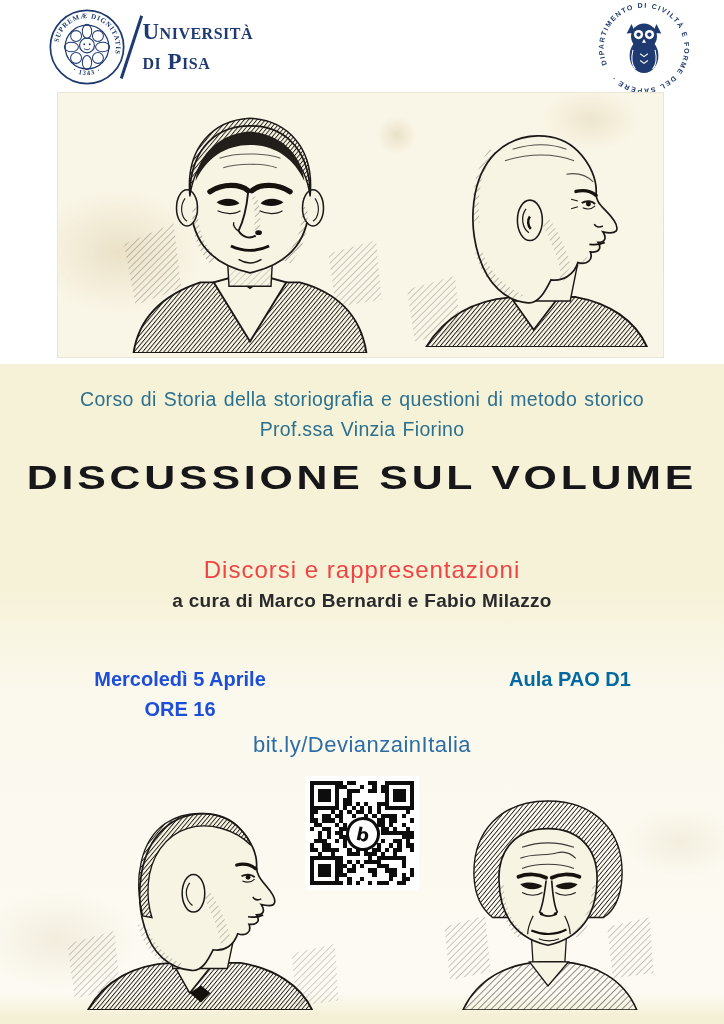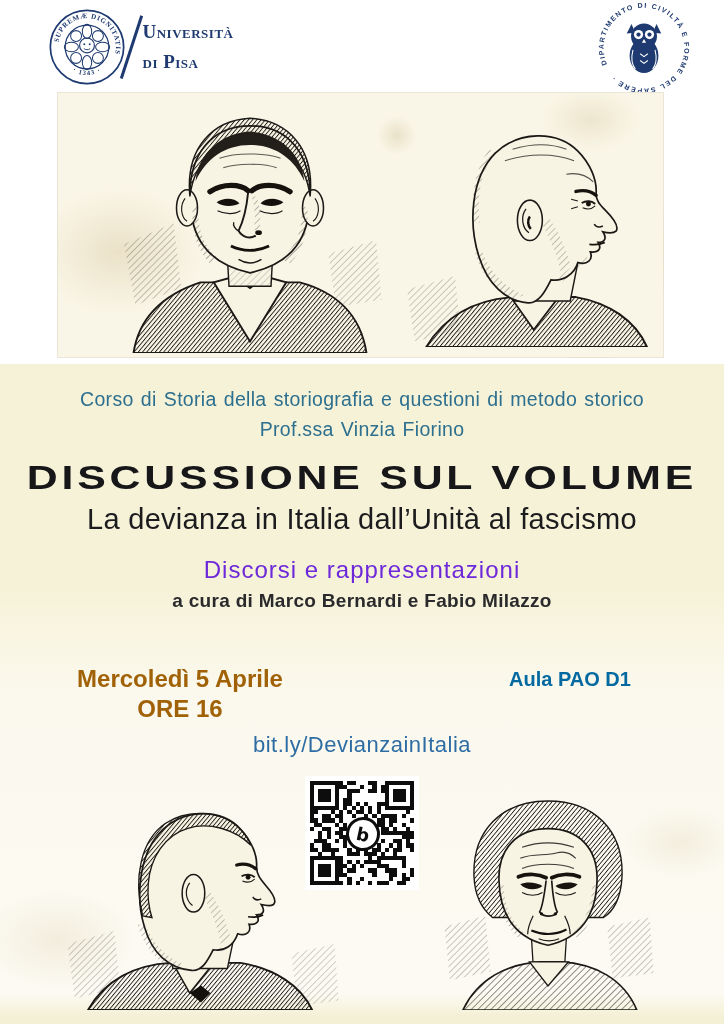--- a/index.html
+++ b/index.html
@@ -5,21 +5,21 @@
   html,body{margin:0;padding:0;background:#e8e8e8;}
   .poster{position:relative;width:724px;height:1024px;margin:0 auto;background:#ffffff;
     font-family:"Liberation Sans",sans-serif;overflow:hidden;}
 
   
   .header{position:absolute;left:0;top:0;width:724px;height:92px;background:#fff;}
   .unipi{position:absolute;left:48px;top:8px;display:flex;align-items:center;}
   .seal{width:78px;height:78px;}
   .slash{width:2.5px;height:66px;background:#1e3a70;transform:rotate(18deg);margin:0 10px 0 4px;}
   .wordmark{color:#1e3a70;font-family:"Liberation Serif",serif;font-variant:small-caps;
-    font-weight:bold;font-size:19px;line-height:30px;letter-spacing:.5px;}
+    font-weight:bold;font-size:23px;line-height:30px;letter-spacing:.5px;}
   .dept{position:absolute;right:32px;top:0;width:96px;height:96px;}
 
   
   .bands{position:absolute;left:0;top:364px;width:724px;height:660px;
     background:linear-gradient(180deg,#f6f2d8 0px,#f6f2d8 225px,#fbf9ee 330px,#fcfaf2 630px,#f4f0d6 652px,#f4f0d6 660px);}
 
   
   .panel-top{position:absolute;left:57px;top:92px;width:605px;height:264px;
     background-color:#faf6e7;
     background-image:radial-gradient(ellipse 120px 90px at 10% 60%,rgba(205,186,140,.35),transparent 70%),
@@ -34,27 +34,27 @@
 
   
   .course{position:absolute;left:0;width:724px;text-align:center;color:#2c6f8e;
     font-size:19.5px;letter-spacing:.3px;word-spacing:1.5px;font-weight:400;}
   .course.l1{top:388px;} .course.l2{top:418px;}
   .kicker{position:absolute;top:458px;left:50%;white-space:nowrap;color:#17171a;
     font-size:34px;font-weight:600;letter-spacing:3px;
     transform:translateX(-50%) scaleX(1.26);}
   .book-title{position:absolute;top:503px;left:0;width:724px;text-align:center;color:#1c1c1e;
     font-size:29px;font-weight:400;letter-spacing:.3px;}
-  .book-subtitle{position:absolute;top:556px;left:0;width:724px;text-align:center;color:#6d28d9;
+  .book-subtitle{position:absolute;top:556px;left:0;width:724px;text-align:center;color:#ef4444;
     font-size:24px;font-weight:400;letter-spacing:1px;}
   .editors{position:absolute;top:590px;left:0;width:724px;text-align:center;color:#2a2a2c;
     font-size:19px;font-weight:700;letter-spacing:.3px;}
 
   .info-date{position:absolute;top:664px;left:40px;width:280px;text-align:center;
-    color:#a16207;font-size:24px;font-weight:bold;line-height:30px;}
+    color:#1d4ed8;font-size:20px;font-weight:bold;line-height:30px;}
   .info-venue{position:absolute;top:664px;left:420px;width:300px;text-align:center;
     color:#0369a1;font-size:20px;font-weight:bold;line-height:30px;}
   .link{position:absolute;top:732px;left:0;width:724px;text-align:center;
     color:#2e6da4;font-size:22px;font-weight:500;letter-spacing:.5px;}
 
   
   .qr-box{position:absolute;left:305px;top:776px;width:114px;height:114px;background:#fff;
     padding:5px;box-sizing:border-box;}
   .qr-grid{display:grid;grid-template-columns:repeat(25,1fr);grid-template-rows:repeat(25,1fr);
     width:104px;height:104px;}
@@ -209,21 +209,20 @@
         <path d="M150,120 C160,140 168,158 170,172 L180,164 C176,148 168,130 158,116 Z" fill="url(#hB)" opacity=".5"></path>
         <path d="M168,176 C178,170 188,162 196,154 L200,160 C192,168 180,176 172,182 Z" fill="url(#hB)" opacity=".5"></path>
       </svg>
     </div>
   </div>
 
   <div class="course l2">Prof.ssa Vinzia Fiorino</div>
   <div class="course l1">Corso di Storia della storiografia e questioni di metodo storico</div>
 
   <div class="kicker">DISCUSSIONE SUL VOLUME</div>
-  <div class="book-title">La devianza in Italia dall’Unità al fascismo</div>
   <div class="book-subtitle">Discorsi e rappresentazioni</div>
   <div class="editors">a cura di Marco Bernardi e Fabio Milazzo</div>
 
   <div class="info-date">
     <div>Mercoledì 5 Aprile</div>
     <div>ORE 16</div>
   </div>
   <div class="info-venue">
     <div>Aula PAO D1</div>
   </div>

